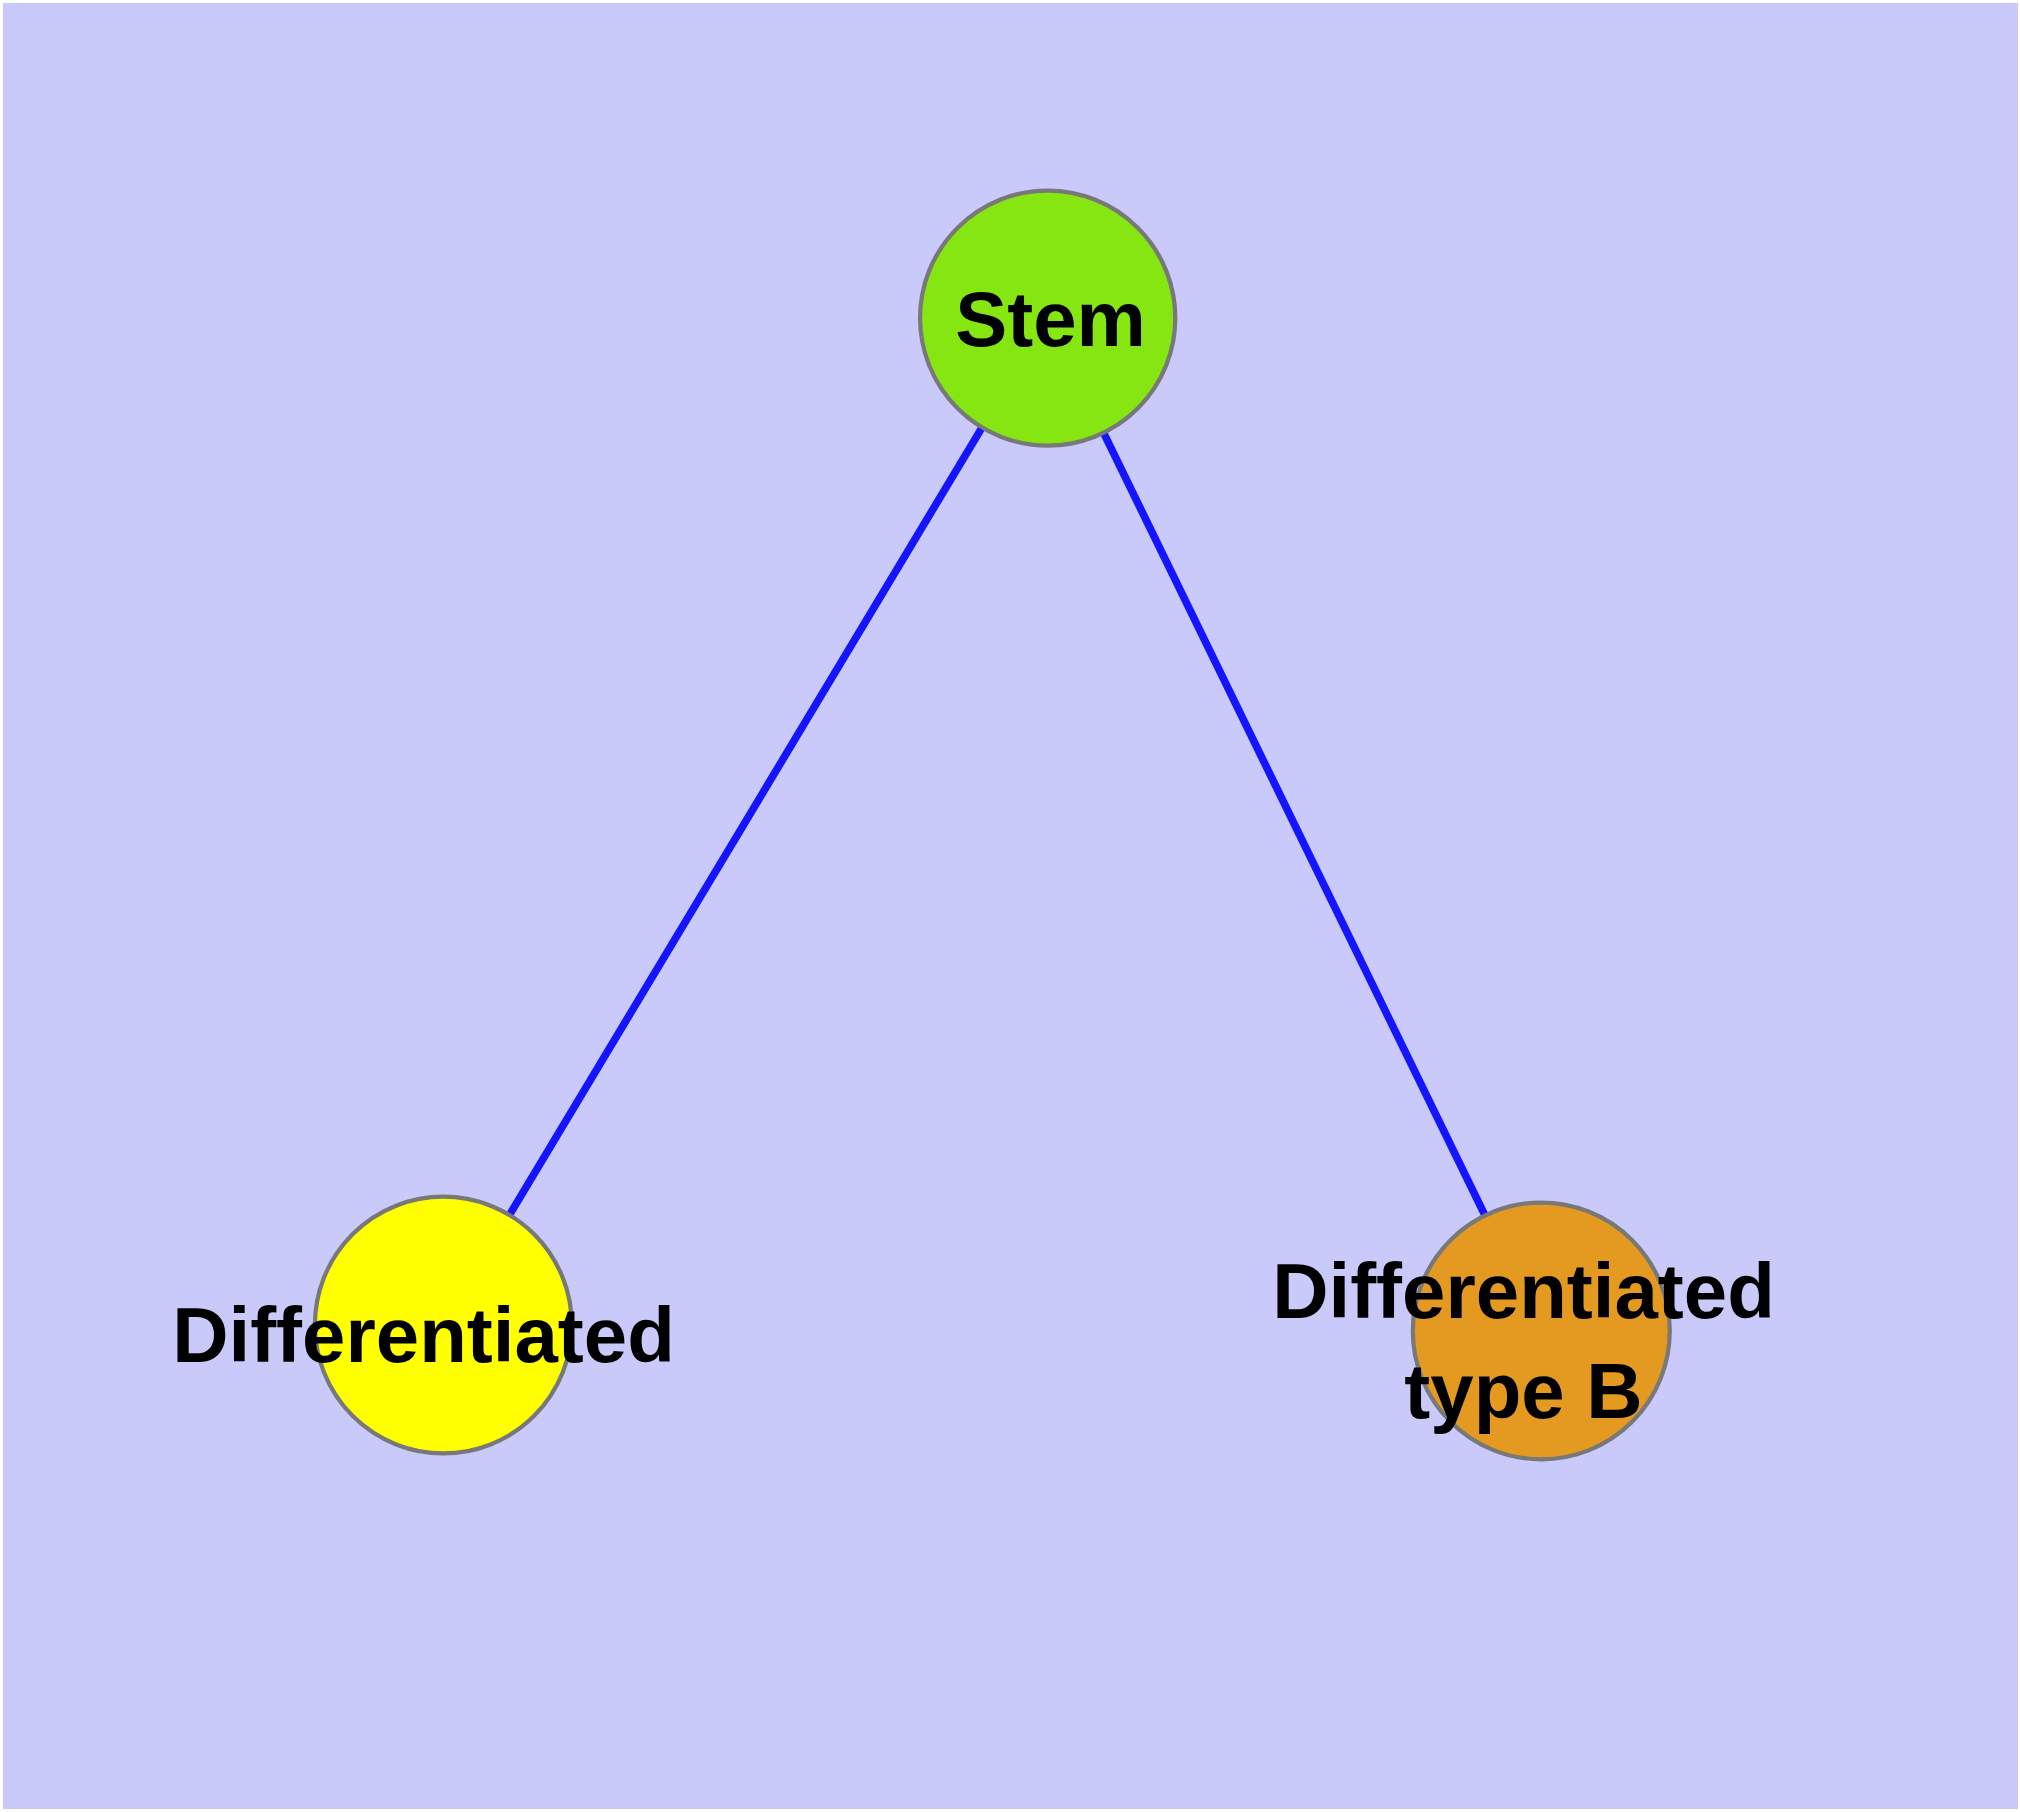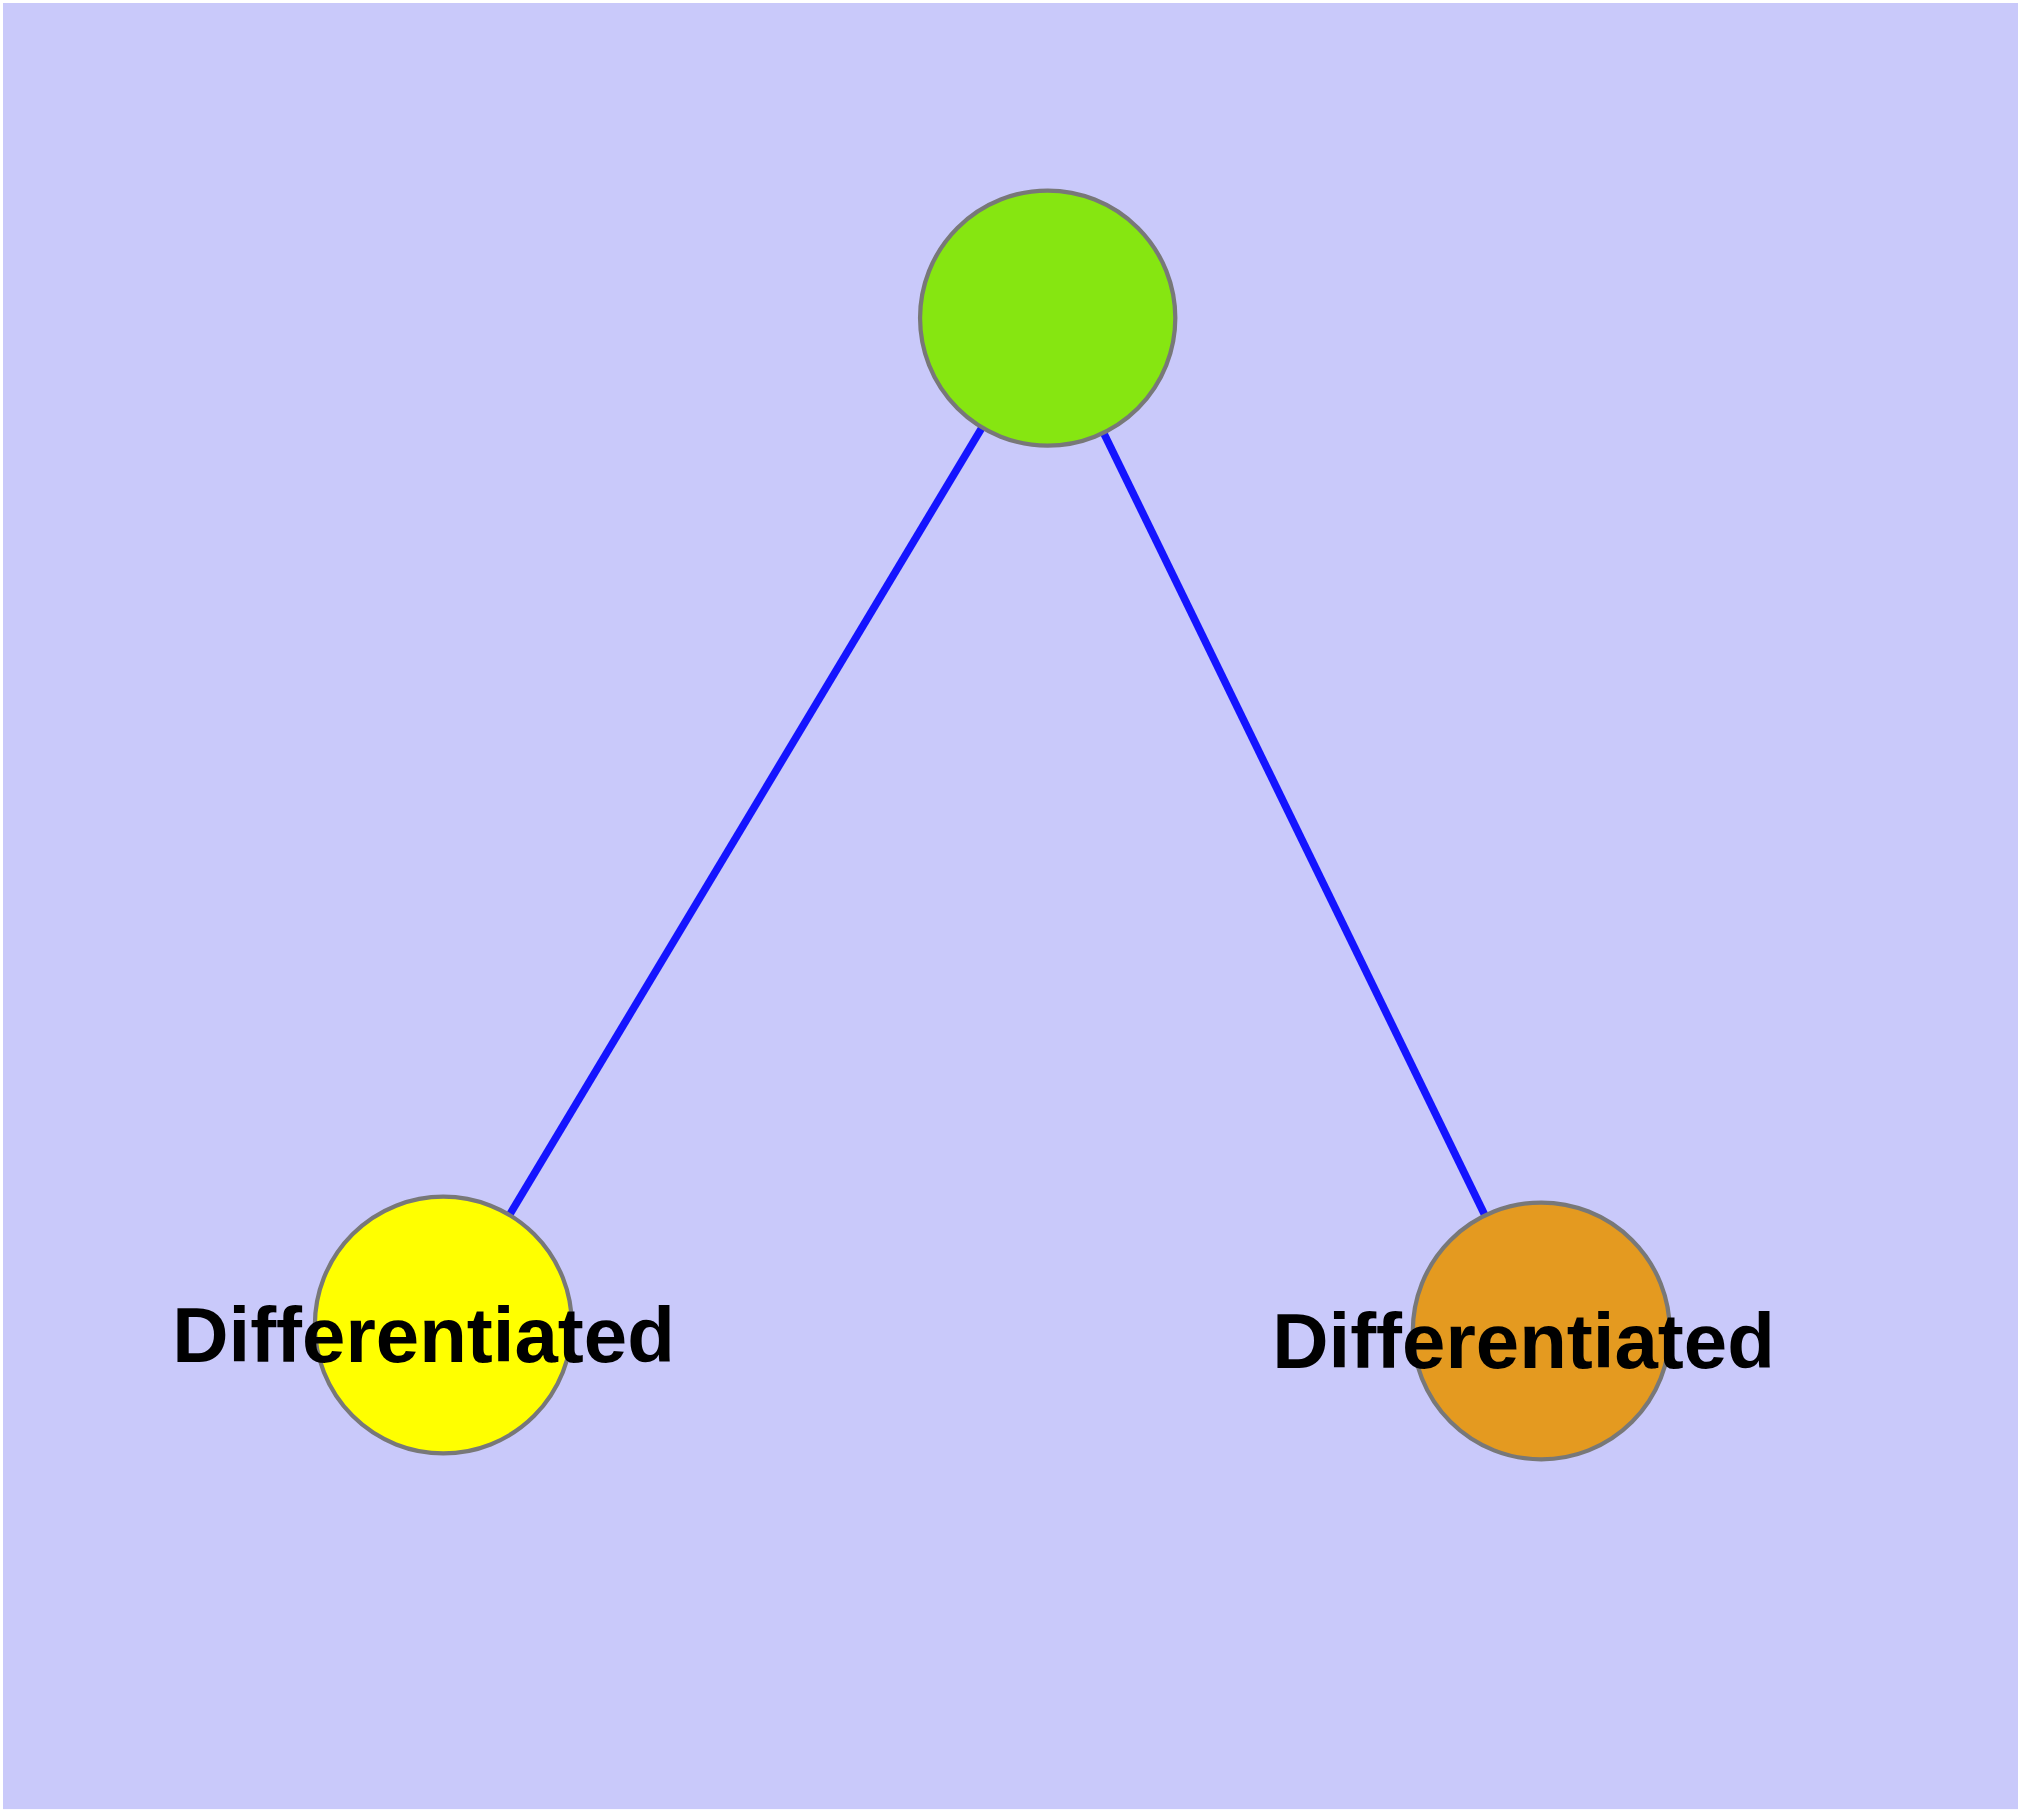--- a/index.html
+++ b/index.html
@@ -53,22 +53,27 @@
 <div class="canvas">
   <svg class="graph-svg" viewBox="0 0 2384 2138" preserveAspectRatio="none">
     <rect x="0" y="0" width="2384" height="2138" fill="#C9C9FA"></rect>
     <line class="edge" x1="1236" y1="373" x2="521" y2="1565" stroke="#1414FF"></line>
     <line class="edge" x1="1236" y1="373" x2="1820" y2="1572" stroke="#1414FF"></line>
     <circle class="node-circle" cx="1236" cy="373" r="151" fill="#86E611" stroke="#787878"></circle>
     <circle class="node-circle" cx="521" cy="1565" r="152" fill="#FFFF00" stroke="#787878"></circle>
     <circle class="node-circle" cx="1820" cy="1572" r="152" fill="#E49A20" stroke="#787878"></circle>
   </svg>
 
+  <div class="node-label" style="left: 1048px; top: 316px; color: rgb(0, 0, 0);">
+    <span>Stem</span>
+    <span></span>
+  </div>
 
   <div class="node-label" style="left: 421px; top: 1332px; color: rgb(0, 0, 0);">
     <span>Differentiated</span>
   </div>
 
   <div class="node-label" style="left: 1521px; top: 1338px; color: rgb(0, 0, 0);">
     <span>Differentiated</span>
+    <span>type B</span>
   </div>
 </div>
 
 
 </body></html>

